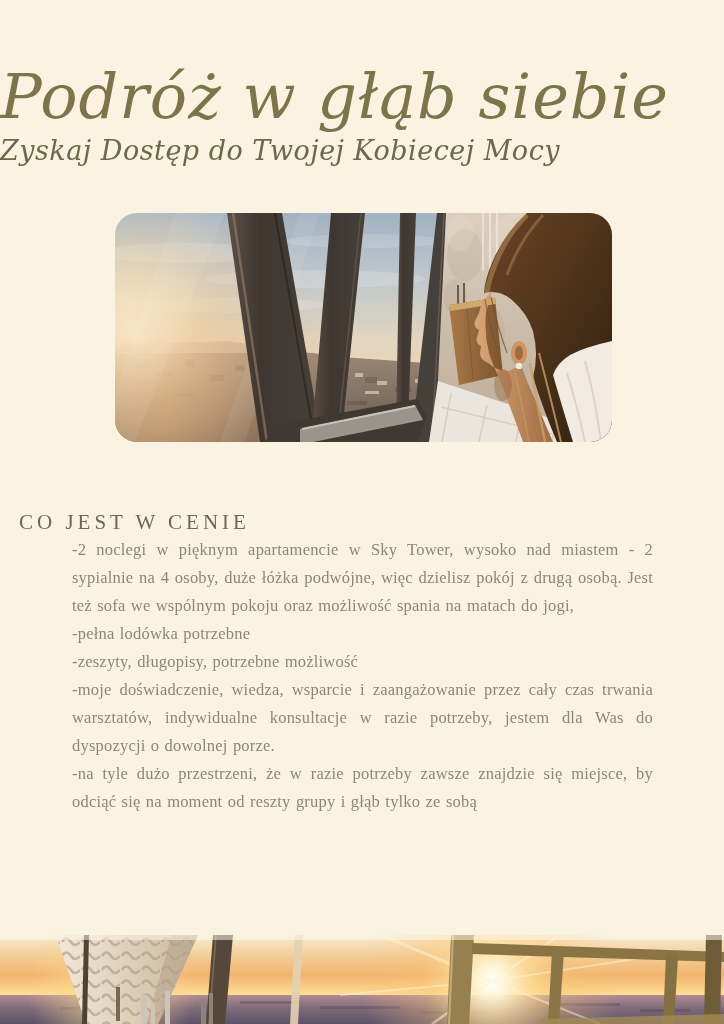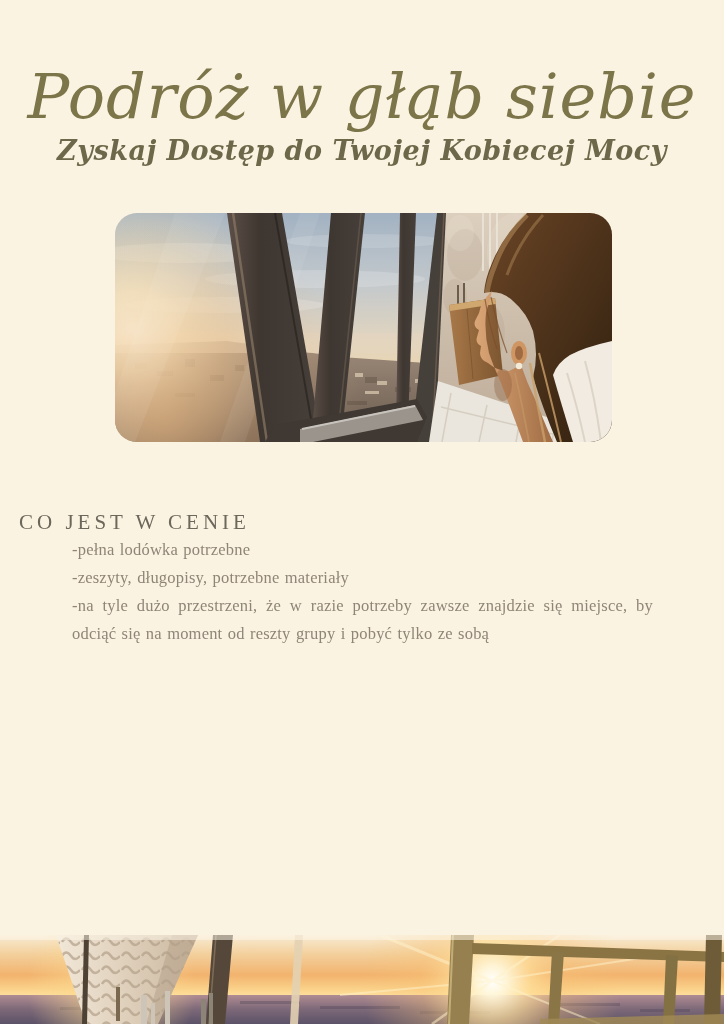--- a/index.html
+++ b/index.html
@@ -12,36 +12,36 @@
   }
   html,body{margin:0;padding:0;background:#e8e4da;}
   .page{
     position:relative;
     width:724px;height:1024px;
     margin:0 auto;
     background:var(--background);
     overflow:hidden;
     font-family:"Liberation Serif", serif;
   }
-  .header{position:absolute;top:64px;left:0;width:100%;text-align:center;}
+  .header{position:absolute;top:64px;left:0;width:100%;text-align:left;}
   .title{
     margin:0;
     font-family:"DejaVu Serif", serif;
     font-style:italic;
     font-weight:500;
     font-size:62px;
     line-height:1.05;
     color:var(--title-color);
     letter-spacing:1px;
   }
   .subtitle{
     margin-top:6px;
     font-family:"DejaVu Serif", serif;
     font-style:italic;
-    font-weight:700;
+    font-weight:400;
     font-size:27px;
     color:var(--subtitle-color);
     letter-spacing:.5px;
   }
   .hero{
     position:absolute;left:115px;top:213px;
     width:497px;height:229px;
     border-radius:22px;overflow:hidden;
     margin:0;
   }
@@ -230,23 +230,25 @@
       <g stroke="#d8cfc0" stroke-width="2" fill="none" opacity=".8">
         <path d="M452,160 Q462,192 470,229"></path>
         <path d="M470,148 Q480,184 486,229"></path>
       </g>
     </svg>
   </figure>
 
   <h2 class="heading">CO JEST W CENIE</h2>
 
   <div class="list">
+      <p>-2 noclegi w pięknym apartamencie w Sky Tower, wysoko nad miastem - 2 sypialnie na 4 osoby, duże łóżka podwójne, więc dzielisz pokój z drugą osobą. Jest też sofa we wspólnym pokoju oraz możliwość spania na matach do jogi,</p>
       <p>-pełna lodówka potrzebne</p>
-      <p>-zeszyty, długopisy, potrzebne materiały</p>
-      <p>-na tyle dużo przestrzeni, że w razie potrzeby zawsze znajdzie się miejsce, by odciąć się na moment od reszty grupy i pobyć tylko ze sobą</p>
+      <p>-zeszyty, długopisy, potrzebne możliwość</p>
+      <p>-moje doświadczenie, wiedza, wsparcie i zaangażowanie przez cały czas trwania warsztatów, indywidualne konsultacje w razie potrzeby, jestem dla Was do dyspozycji o dowolnej porze.</p>
+      <p>-na tyle dużo przestrzeni, że w razie potrzeby zawsze znajdzie się miejsce, by odciąć się na moment od reszty grupy i głąb tylko ze sobą</p>
     </div>
 
   <figure class="strip" role="img" aria-label="Zachód słońca nad miastem widziany przez okna apartamentu">
     <svg viewBox="0 0 724 89" preserveAspectRatio="none">
       <defs>
         <linearGradient id="skyG2" x1="0" y1="0" x2="0" y2="1">
           <stop offset="0" stop-color="#f8ecd4"></stop>
           <stop offset=".22" stop-color="#f3cf9b"></stop>
           <stop offset=".45" stop-color="#f2b36e"></stop>
           <stop offset=".62" stop-color="#fbd48c"></stop>

